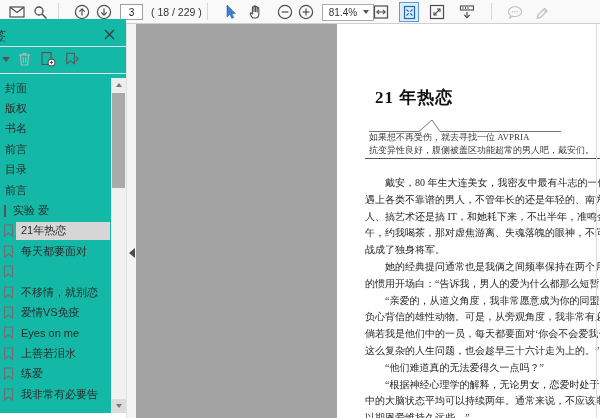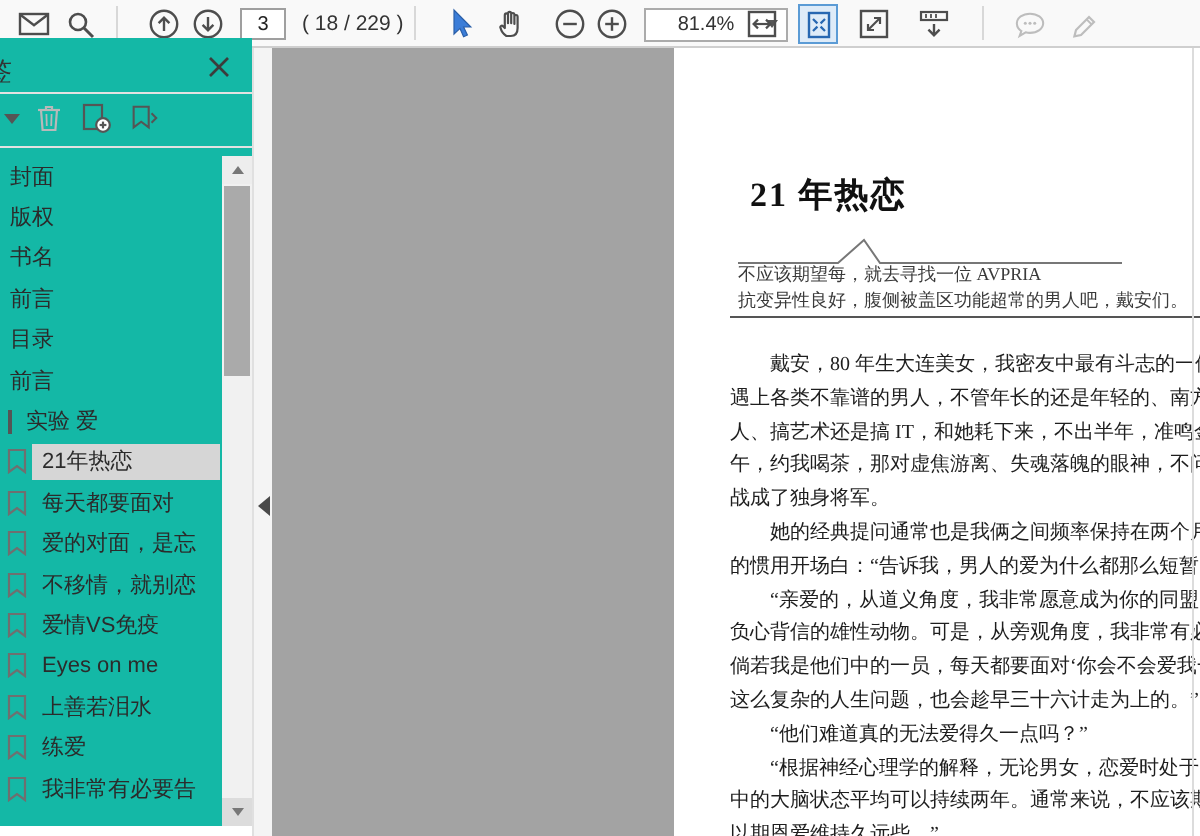--- a/index.html
+++ b/index.html
@@ -12,21 +12,21 @@
     background:#f9f9f9; border-bottom:1px solid #cfcfcf; }
   .tb { position:absolute; top:4px; width:16px; height:16px; display:flex;
     align-items:center; justify-content:center; cursor:default; }
   .tb svg { display:block; }
   .tsep { position:absolute; top:3px; width:1px; height:17px; background:#d8d8d8; }
   .pgbox { position:absolute; left:120px; top:4px; width:23px; height:16px;
     border:1px solid #9f9f9f; background:#fff; text-align:center; font-size:10px;
     color:#222; font-family:"Liberation Sans", sans-serif; padding:0; }
   .pgcount { position:absolute; left:151px; top:0; height:24px; line-height:24px;
     font-size:10.5px; color:#333;text-align:right; }
-  .zoombox { position:absolute; left:322px; top:3.5px; width:72px; height:17px;
+  .zoombox { position:absolute; left:322px; top:3.5px; width:52px; height:17px;
     border:1px solid #ababab; background:#fff; font-size:10px; color:#333;
     display:flex; align-items:center; }
   .zoombox .zv { flex:1; text-align:center; }
   .zoombox .caret { width:0; height:0; border-left:3.5px solid transparent;
     border-right:3.5px solid transparent; border-top:4px solid #555; margin-right:4px; }
   .fitpage-active { position:absolute; left:399px; top:2px; width:20px; height:20px;
     background:#deebf8; border:1px solid #5b9bd5; display:flex; align-items:center;
     justify-content:center; }
 
   
@@ -285,21 +285,20 @@
             </svg>
           </span>
         <span class="lbl">每天都要面对</span>
       </div>
       <div class="bm bm-iconic">
         <span class="ric">
             <svg width="11" height="13" viewBox="0 0 11 13">
               <path d="M1.5,1 L9.5,1 L9.5,12 L5.5,9 L1.5,12 Z" fill="none" stroke="#6f6f6f" stroke-width="1.1"></path>
             </svg>
           </span>
-        <span class="lbl">爱的对面，是忘</span>
       </div>
       <div class="bm bm-iconic">
         <span class="ric">
             <svg width="11" height="13" viewBox="0 0 11 13">
               <path d="M1.5,1 L9.5,1 L9.5,12 L5.5,9 L1.5,12 Z" fill="none" stroke="#6f6f6f" stroke-width="1.1"></path>
             </svg>
           </span>
         <span class="lbl">不移情，就别恋</span>
       </div>
       <div class="bm bm-iconic">
@@ -359,21 +358,21 @@
     <span class="split-handle"></span>
   </div>
 
   <div class="docarea">
     <div class="page">
       <div class="pg-title">21 年热恋</div>
       <svg class="pg-rule-peak" width="195" height="15" viewBox="0 0 195 15">
         <polyline points="0,13.5 50,13.5 63,2 71,13.5 192,13.5" fill="none" stroke="#777" stroke-width="1"></polyline>
       </svg>
       <div class="pg-quote">
-        <div>不应该期望每，就去寻找一位 AVPRIA</div>
+        <div>如果想不再受伤，就去寻找一位 AVPRIA</div>
         <div>抗变异性良好，腹侧被盖区功能超常的男人吧，戴安们。</div>
       </div>
       <div class="pg-rule-bot"></div>
 
       <div class="pg-body">
         <div class="ln ind">戴安，80 年生大连美女，我密友中最有斗志的一位。总有</div>
         <div class="ln">遇上各类不靠谱的男人，不管年长的还是年轻的、南方人还是</div>
         <div class="ln">人、搞艺术还是搞 IT，和她耗下来，不出半年，准鸣金收兵。周</div>
         <div class="ln">午，约我喝茶，那对虚焦游离、失魂落魄的眼神，不问也知：又</div>
         <div class="ln">战成了独身将军。</div>

